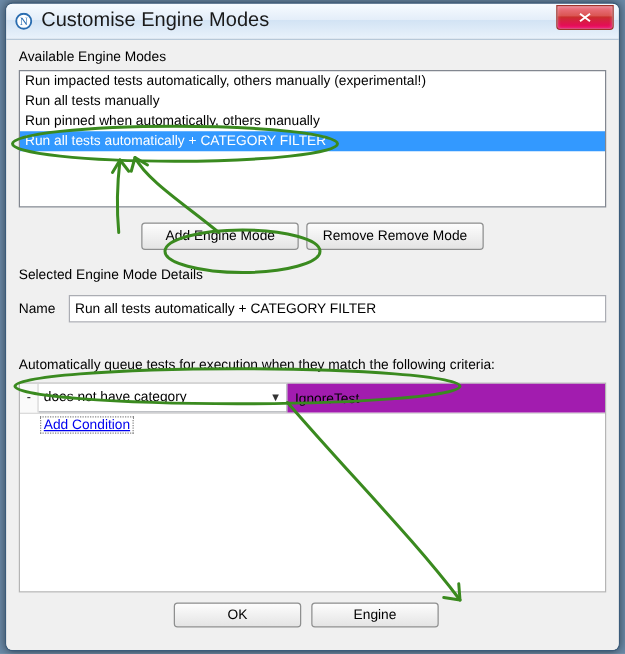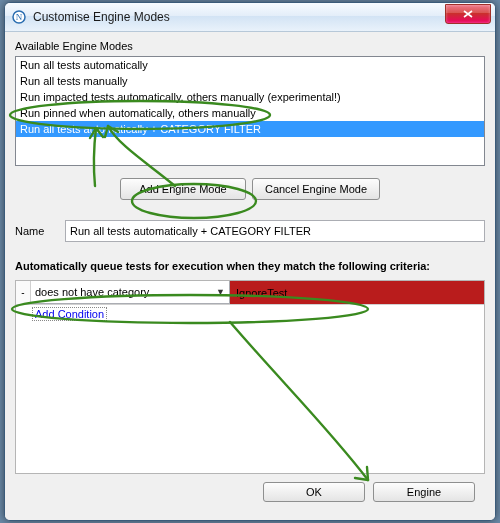--- a/index.html
+++ b/index.html
@@ -39,21 +39,21 @@
     width: 16px;
     height: 16px;
     margin-right: 6px;
     display:flex;
     align-items:center;
     justify-content:center;
   }
   .titlebar .title {
     flex: 1;
     color: #1a1a1a;
-    font-size: 12px;
+    font-size: 16px;
   }
   .close-btn {
     width: 44px;
     height: 18px;
     border-radius: 0 0 3px 3px;
     background: linear-gradient(to bottom, #e78 0%, #d9534f 45%, #c9302c 46%, #e06 100%);
     border: 1px solid #a03028;
     color: #fff;
     display:flex;
     align-items:center;
@@ -106,36 +106,35 @@
     padding: 4px 12px;
     font-size: 11px;
     color: #000;
     min-width: 100px;
     text-align:center;
   }
   .btn.small { min-width: 72px; padding: 3px 14px; }
   .field-row {
     display: flex;
     align-items: center;
-    gap: 10px;
+    gap: 0;
     margin: 6px 0 10px 0;
   }
   .field-row .lbl { width: 40px; }
   .text-input {
     flex:1;
     border: 1px solid #abadb3;
     background: #fff;
     padding: 2px 4px;
     font-size: 11px;
     height: 16px;
     line-height:16px;
   }
   .criteria-label {
-    margin: 8px 0 8px 0;
-    font-weight: bold;
+    margin: 18px 0 8px 0;
   }
   .criteria-box {
     border: 1px solid #b5b5b5;
     background: #fff;
     flex:1;
     min-height: 150px;
     position:relative;
     padding: 0;
   }
   .criteria-row {
@@ -170,34 +169,35 @@
     font-size:9px;
     color:#333;
   }
   .value-cell {
     flex:1;
     border-bottom: none;
     padding: 2px 6px;
     font-size:11px;
     display:flex;
     align-items:center;
-    background:#b91c1c;
+    background:#a21caf;
   }
   .add-link {
     display:inline-block;
     margin: 2px 0 0 16px;
     color: #0000ee;
+    text-decoration: underline;
     border: 1px dotted #888;
     padding: 0 2px;
     font-size:11px;
     background:#fff;
   }
   .footer {
     display:flex;
-    justify-content:flex-end;
+    justify-content:center;
     gap:8px;
     padding: 8px 10px 10px 0;
   }
   
   .annotations {
     position:absolute;
     inset:0;
     pointer-events:none;
   }
 </style>
@@ -219,32 +219,32 @@
           <path d="M1 1 L9 7 M9 1 L1 7" stroke="#fff" stroke-width="1.6"></path>
         </svg>
     </div>
   </div>
 
   <div class="body">
 
     <div class="group-label">Available Engine Modes</div>
 
     <div class="listbox">
-      <div class="item">Run all tests automatically</div>
+      <div class="item">Run impacted tests automatically, others manually (experimental!)</div>
       <div class="item">Run all tests manually</div>
-      <div class="item">Run impacted tests automatically, others manually (experimental!)</div>
       <div class="item">Run pinned when automatically, others manually</div>
       <div class="item selected">Run all tests automatically + CATEGORY FILTER</div>
     </div>
 
     <div class="button-row">
       <div class="btn">Add Engine Mode</div>
-      <div class="btn">Cancel Engine Mode</div>
-    </div>
-
+      <div class="btn">Remove Remove Mode</div>
+    </div>
+
+    <div class="group-label">Selected Engine Mode Details</div>
 
     <div class="field-row">
       <span class="lbl">Name</span>
       <div class="text-input">Run all tests automatically + CATEGORY FILTER</div>
     </div>
 
     <div class="criteria-label">Automatically queue tests for execution when they match the following criteria:</div>
 
     <div class="criteria-box">
       <div class="criteria-row">

